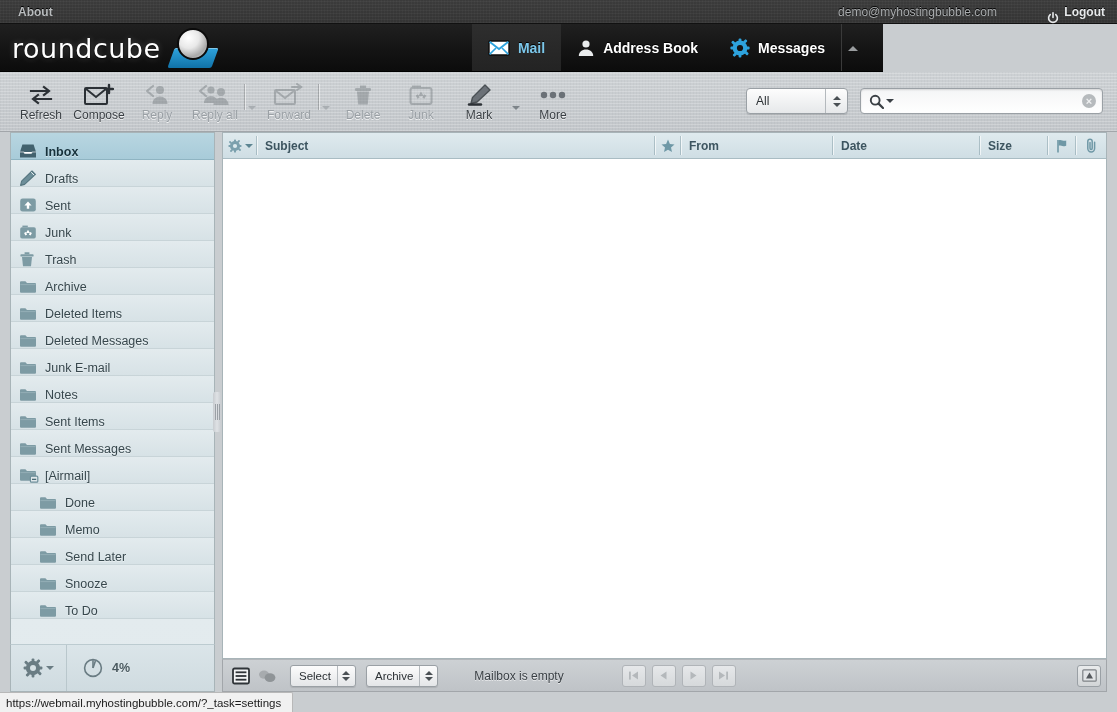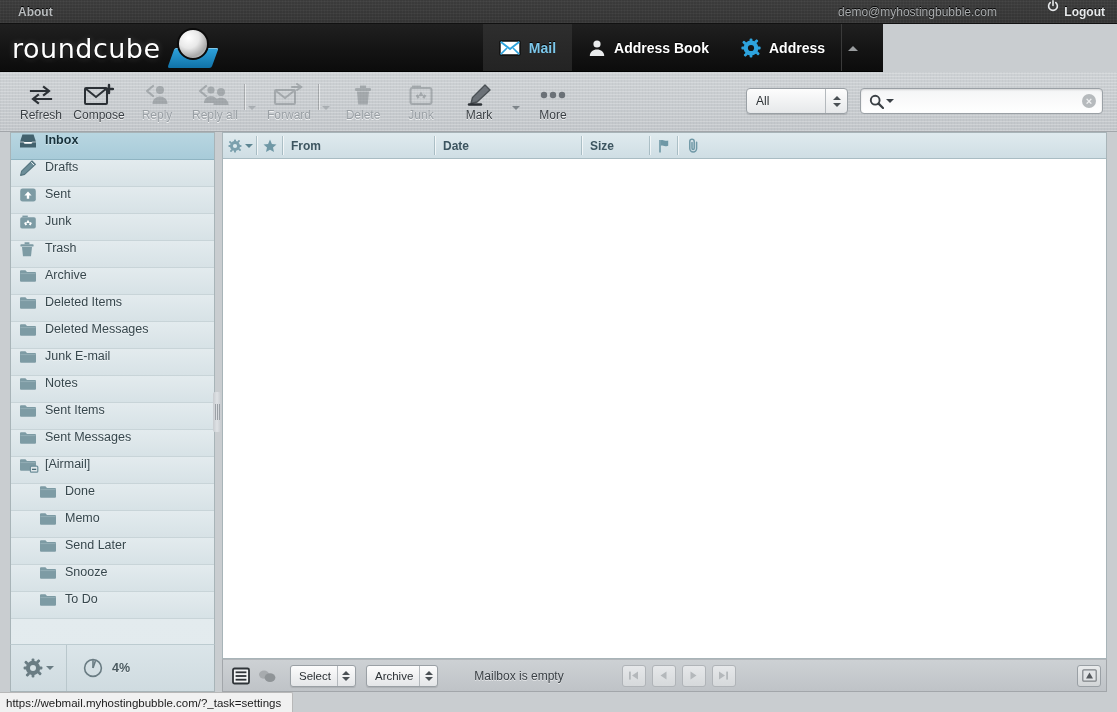--- a/index.html
+++ b/index.html
@@ -28,21 +28,21 @@
     padding: 0 8px; color: #b9bcbe; font-size: 12px; font-weight: bold;
     text-shadow: 0 -1px 0 #000; cursor: pointer;
   }
   .user-email {
     position: absolute; right: 120px; top: 0; height: 24px; line-height: 24px;
     color: #a8abad; font-size: 12px; text-shadow: 0 -1px 0 #000; text-align: right;
   }
   .logout {
     position: absolute; right: 12px; top: 0; height: 24px; line-height: 24px;
     color: #e8eaec; font-size: 12px; font-weight: bold; text-shadow: 0 -1px 0 #000;
-    cursor: pointer; display: flex; align-items: flex-start; gap: 5px;
+    cursor: pointer; display: flex; align-items: flex-end; gap: 5px;
   }
   .power-icon { display:inline-block; width:12px; height:12px; position:relative; }
 
   
   .header {
     position: absolute; left: 0; top: 24px; width: 883px; height: 48px;
     background: linear-gradient(#202020, #141414 55%, #0c0c0c);
     border-bottom: 1px solid #000;
     overflow: hidden;
   }
@@ -153,21 +153,21 @@
   }
   .search-clear span { color: #f0f1f2; font-size: 11px; line-height: 1; font-weight: bold; }
 
   
   .folderlist {
     position: absolute; left: 10px; top: 132px; width: 205px; height: 512px;
     background: #dfe7ea; border: 1px solid #a8b4b8; border-bottom: 0;
     overflow: hidden;
   }
   .folder {
-    height: 27px; display: flex; align-items: flex-start;
+    height: 27px; display: flex; align-items: flex-end;
     border-bottom: 1px solid #c8d4d8;
     background: linear-gradient(#e3ebee, #d7e2e6);
     cursor: pointer; font-size: 12.5px; color: #37474d;
     padding-left: 8px;
   }
   .folder.selected {
     background: linear-gradient(#b8d6e1, #a8cbd9);
     color: #17323c; font-weight: bold;
     border-bottom-color: #8fb4c2;
   }
@@ -328,21 +328,21 @@
                 <rect x="15.6" y="8.6" width="4" height="2.8" rx="1"></rect>
                 <rect x="2" y="2.8" width="2.8" height="4" rx="1" transform="rotate(-45 3.4 4.8)"></rect>
                 <rect x="15.2" y="13.2" width="2.8" height="4" rx="1" transform="rotate(-45 16.6 15.2)"></rect>
                 <rect x="13.2" y="2" width="4" height="2.8" rx="1" transform="rotate(-45 15.2 3.4)"></rect>
                 <rect x="2.8" y="15.2" width="4" height="2.8" rx="1" transform="rotate(-45 4.8 16.6)"></rect>
               </g>
             </g>
             <circle cx="10" cy="10" r="3.1" fill="#141414"></circle>
           </svg>
         </span>
-        <span>Address</span>
+        <span>Messages</span>
       </div>
       <div class="nav-collapse">
         <span class="tri-up"></span>
       </div>
     </div>
   </div>
 
   <div class="toolbar">
     <div class="toolbar-texture"></div>
 
@@ -705,20 +705,23 @@
               <rect x="2" y="2.8" width="2.8" height="4" rx="1" transform="rotate(-45 3.4 4.8)"></rect>
               <rect x="15.2" y="13.2" width="2.8" height="4" rx="1" transform="rotate(-45 16.6 15.2)"></rect>
               <rect x="13.2" y="2" width="4" height="2.8" rx="1" transform="rotate(-45 15.2 3.4)"></rect>
               <rect x="2.8" y="15.2" width="4" height="2.8" rx="1" transform="rotate(-45 4.8 16.6)"></rect>
             </g>
             <circle cx="10" cy="10" r="3" fill="#dceaee"></circle>
           </svg>
         </span>
         <span class="tri-dn" style="border-top-color:#5d8592"></span>
       </div>
+      <div class="mh-cell mh-subject">
+        <span>Subject</span>
+      </div>
       <div class="mh-cell mh-star">
         <span>
           <svg width="14" height="14" viewBox="0 0 14 14">
             <path d="M7 0.6 L8.9 4.9 L13.5 5.4 L10 8.5 L11 13.1 L7 10.7 L3 13.1 L4 8.5 L0.5 5.4 L5.1 4.9z" fill="#6f98a6"></path>
           </svg>
         </span>
       </div>
       <div class="mh-cell mh-from">
         <span>From</span>
       </div>

